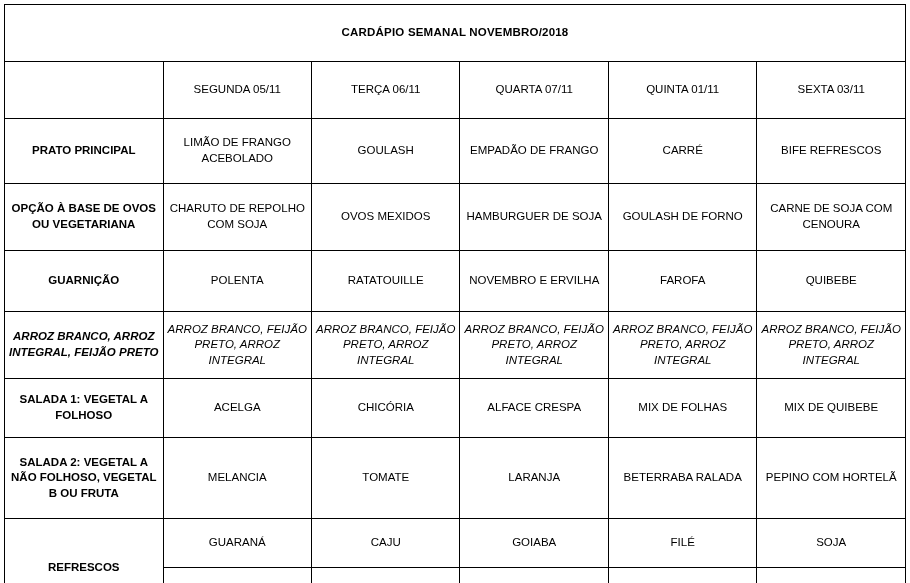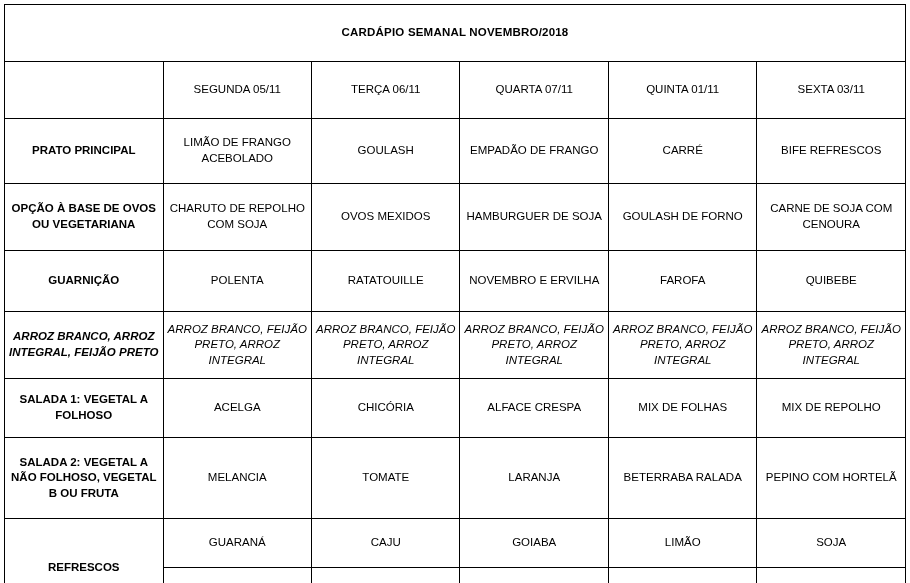--- a/index.html
+++ b/index.html
@@ -124,38 +124,38 @@
         <td>ARROZ BRANCO, FEIJÃO PRETO, ARROZ INTEGRAL</td>
         <td>ARROZ BRANCO, FEIJÃO PRETO, ARROZ INTEGRAL</td>
       </tr>
 
       <tr class="r-sal1">
         <td class="row-label">SALADA 1: VEGETAL A FOLHOSO</td>
         <td>ACELGA</td>
         <td>CHICÓRIA</td>
         <td>ALFACE CRESPA</td>
         <td>MIX DE FOLHAS</td>
-        <td>MIX DE REPOLHO</td>
+        <td>MIX DE QUIBEBE</td>
       </tr>
 
       <tr class="r-sal2">
         <td class="row-label">SALADA 2: VEGETAL A NÃO FOLHOSO, VEGETAL B OU FRUTA</td>
         <td>MELANCIA</td>
         <td>TOMATE</td>
         <td>LARANJA</td>
         <td>BETERRABA RALADA</td>
         <td>PEPINO COM HORTELÃ</td>
       </tr>
 
       <tr class="r-ref1">
         <td class="row-label" rowspan="2">REFRESCOS</td>
         <td>GUARANÁ</td>
         <td>CAJU</td>
         <td>GOIABA</td>
-        <td>LIMÃO</td>
+        <td>FILÉ</td>
         <td>SOJA</td>
       </tr>
 
       <tr class="r-ref2">
         <td>MANGA</td>
         <td>UVA</td>
         <td>LARANJA</td>
         <td>ACEROLA</td>
         <td>CAJU</td>
       </tr>

